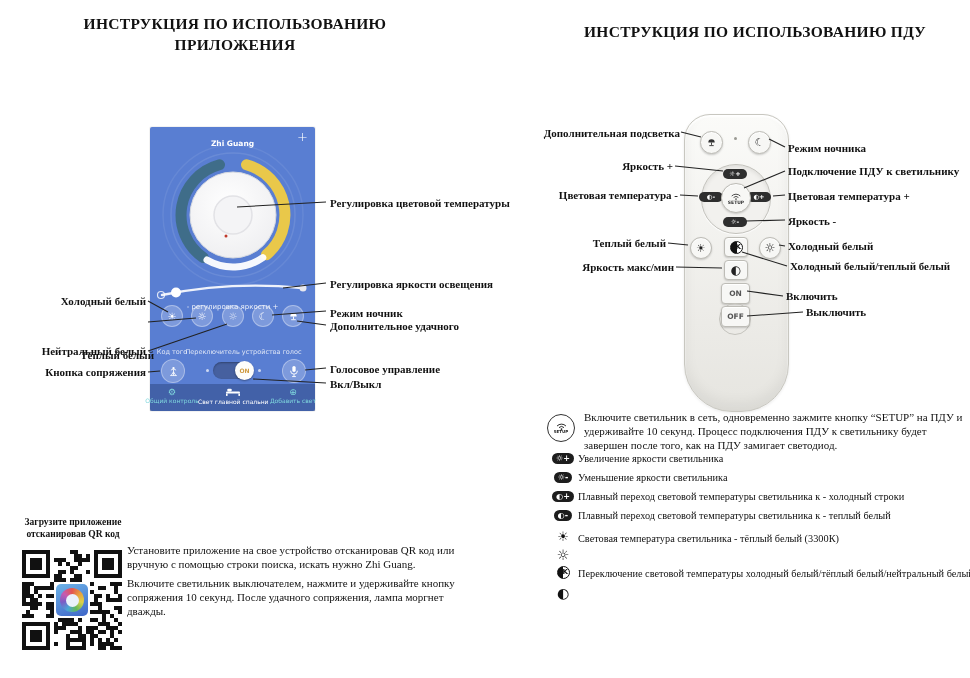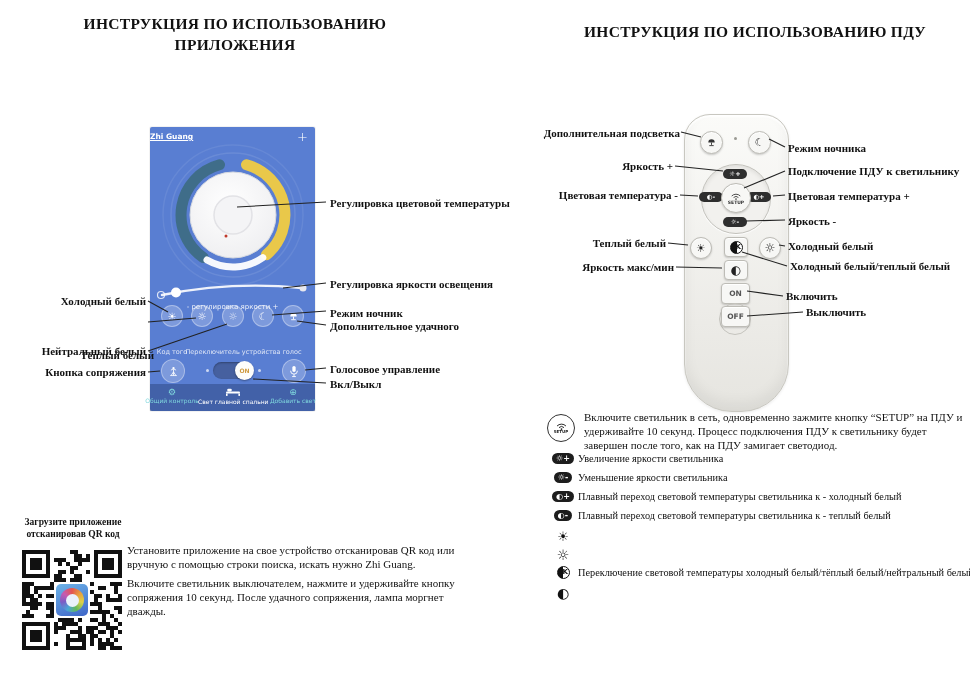--- a/index.html
+++ b/index.html
@@ -7,21 +7,21 @@
   .abs{position:absolute;}
   .title{font-weight:bold;font-size:15.5px;text-align:center;letter-spacing:.3px;line-height:1.35;}
   .callout{position:absolute;font-weight:bold;font-size:11px;white-space:nowrap;}
   .ra{text-align:right;}
   .para{font-size:11px;line-height:1.25;}
   .cap{font-weight:bold;font-size:9.5px;text-align:center;line-height:1.25;}
 
   
   .app{left:150px;top:127px;width:165px;height:284px;background:#597ed2;border-radius:2px;box-shadow:0 0 0 1px rgba(0,0,0,.05);}
   .app-header{left:0;top:0;width:100%;height:18px;}
-  .app-title{width:100%;top:5px;color:#fff;font:bold 7.5px "DejaVu Sans",sans-serif;text-decoration:underline;}
+  .app-title{width:100%;top:12px;text-align:center;color:#fff;font:bold 7.5px "DejaVu Sans",sans-serif;}
   .app-plus{right:7px;top:2px;color:#fff;font:300 13px "DejaVu Sans",sans-serif;}
   .circ{border-radius:50%;background:rgba(255,255,255,.22);border:1px solid rgba(255,255,255,.35);display:flex;align-items:center;justify-content:center;color:#fff;font-family:"DejaVu Sans",sans-serif;}
   .app-ic{width:20px;height:20px;font-size:10px;}
   .app-lbl{color:rgba(255,255,255,.8);font:6.5px "DejaVu Sans",sans-serif;text-align:center;white-space:nowrap;}
   .slider-lbl{width:100%;text-align:center;color:rgba(255,255,255,.9);font:7px "DejaVu Sans",sans-serif;}
   .toggle{width:40px;height:17px;border-radius:9px;background:#46609f;box-shadow:inset 0 1px 2px rgba(0,0,0,.3);}
   .knob{position:absolute;right:-1px;top:-1px;width:19px;height:19px;border-radius:50%;background:#fdfdfb;box-shadow:0 1px 2px rgba(0,0,0,.35);display:flex;align-items:center;justify-content:center;font:bold 6px "DejaVu Sans",sans-serif;color:#cf9a3f;}
   .tdot{width:3px;height:3px;border-radius:50%;background:rgba(255,255,255,.7);}
   .navbar{left:0;top:257px;width:100%;height:27px;background:rgba(21,38,82,.33);}
   .nav-item{position:absolute;top:3px;width:70px;text-align:center;}
@@ -46,21 +46,21 @@
   .g-ctm::before{content:"◐-";}
   .g-sunf::before{content:"☀";}
   .g-suno::before{content:"☼";}
   .g-half::before{content:"◐";}
   .g-moon::before{content:"☾";}
   .g-gear::before{content:"⚙";}
   .g-plusc::before{content:"⊕";}
 
   .halfk{width:11px;height:11px;border:1.2px solid #111;border-radius:50%;background:linear-gradient(90deg,#111 50%,#fff 50%);position:relative;flex:none;}
   .halfk::after{content:"K";position:absolute;right:0.5px;top:1px;font:bold 7px "DejaVu Sans",sans-serif;color:#111;}
-  .leg-row{position:absolute;left:548px;display:flex;align-items:center;}
+  .leg-row{position:absolute;left:548px;display:flex;align-items:flex-end;}
   .leg-ic{width:30px;flex:none;display:flex;justify-content:center;align-items:center;font-family:"DejaVu Sans",sans-serif;}
   .leg-pill{background:#1d1d1d;color:#fff;border-radius:7px;padding:1px 4px;font:bold 8px "DejaVu Sans",sans-serif;}
   .leg-tx{font-size:10.3px;white-space:nowrap;}
   .setup-badge{width:26px;height:26px;border:1px solid #333;border-radius:50%;display:flex;flex-direction:column;align-items:center;justify-content:center;}
   .setup-badge .st{font:bold 4px "DejaVu Sans",sans-serif;color:#222;margin-top:-1px;}
 </style>
 </head>
 <body>
 
 <div class="abs title" style="left:70px;top:14px;width:330px;">ИНСТРУКЦИЯ ПО ИСПОЛЬЗОВАНИЮ ПРИЛОЖЕНИЯ</div>
@@ -558,32 +558,33 @@
 <div class="leg-row" style="top:472px;">
   <span class="leg-ic">
       <span class="leg-pill g-sunm"></span>
     </span>
   <span class="leg-tx">Уменьшение яркости светильника</span>
 </div>
 <div class="leg-row" style="top:491px;">
   <span class="leg-ic">
       <span class="leg-pill g-ctp"></span>
     </span>
-  <span class="leg-tx">Плавный переход световой температуры светильника к - холодный белый</span>
+  <span class="leg-tx">Плавный переход световой температуры светильника к - холодный строки</span>
 </div>
 <div class="leg-row" style="top:510px;">
   <span class="leg-ic">
       <span class="leg-pill g-ctm"></span>
     </span>
   <span class="leg-tx">Плавный переход световой температуры светильника к - теплый белый</span>
 </div>
 <div class="leg-row" style="top:529px;">
   <span class="leg-ic" style="font-size:13px;color:#111;">
       <span class="g-sunf"></span>
     </span>
+  <span class="leg-tx">Световая температура светильника - тёплый белый (3300К)</span>
 </div>
 <div class="leg-row" style="top:547px;">
   <span class="leg-ic" style="font-size:14px;color:#111;">
       <span class="g-suno"></span>
     </span>
 </div>
 <div class="leg-row" style="top:566px;">
   <span class="leg-ic">
       <span class="halfk"></span>
     </span>

